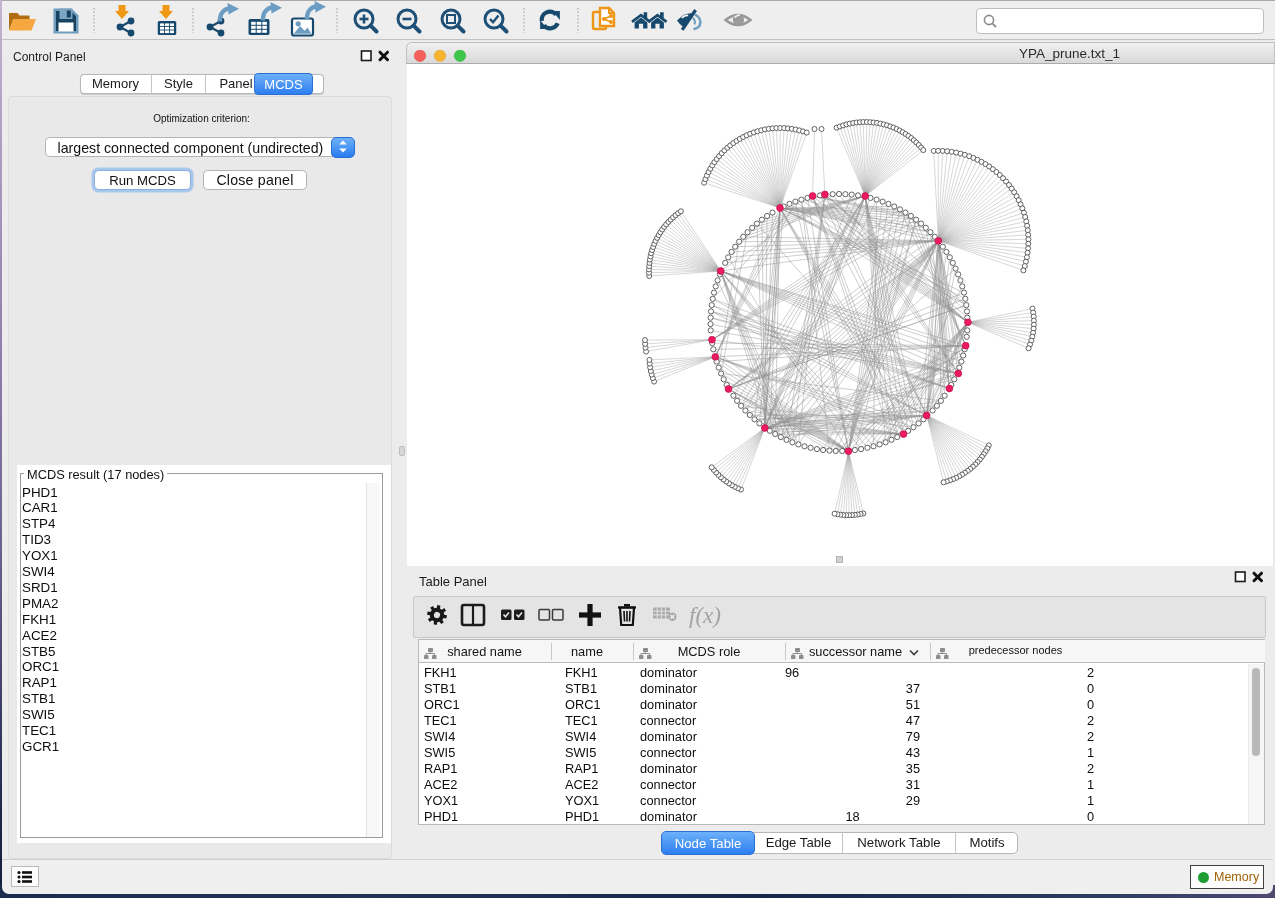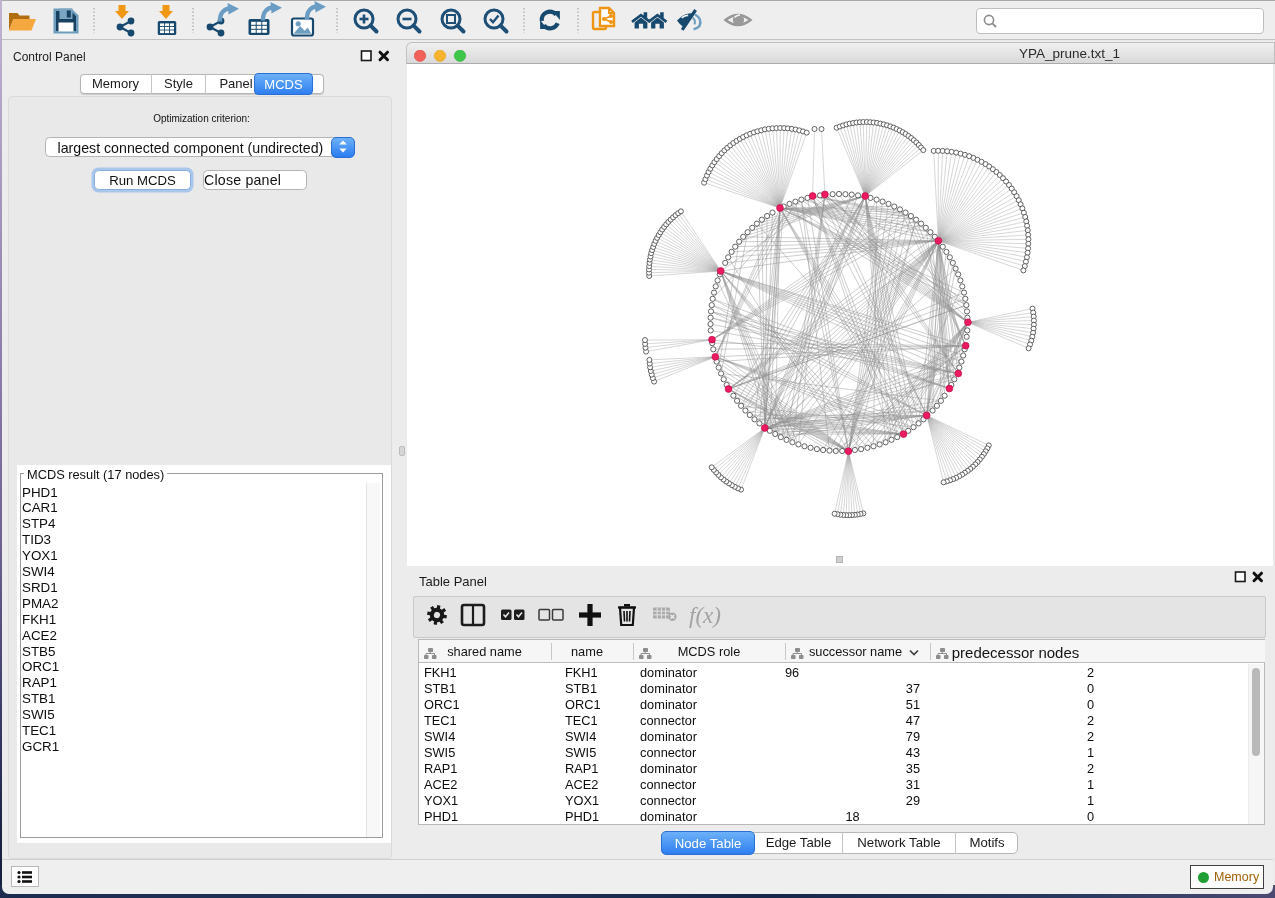--- a/index.html
+++ b/index.html
@@ -196,21 +196,21 @@
 
 <div class="abs" style="left:45px;top:137px;width:309px;height:20px;background:#fff;border:1px solid #b4b4b4;border-radius:4.5px"></div>
 <div class="abs" style="left:57.5px;top:140px;font-size:14.2px;color:#111">largest connected component (undirected)</div>
 <div class="abs" style="left:331px;top:136.5px;width:23.5px;height:21px;background:linear-gradient(#6db1f9,#2a7cf0);border-radius:5px;border:0.5px solid #2a6fd4"></div>
 <svg class="abs" style="left:336px;top:139px" width="14" height="16">
     <path d="M 3.2 5.6 L 7 1.6 L 10.8 5.6 Z" fill="#fff"></path>
     <path d="M 3.2 9.4 L 7 13.4 L 10.8 9.4 Z" fill="#fff"></path>
   </svg>
 
 <div class="abs" style="left:94px;top:170px;width:97px;height:20px;background:#fff;border:1px solid #88aede;border-radius:4.5px;box-shadow:0 0 0 2.5px rgba(116,169,240,.55);font-size:13.2px;text-align:center;line-height:19px;color:#111">Run MCDS</div>
-<div class="abs" style="left:203px;top:170px;width:104px;height:20px;background:#fff;border:1px solid #b4b4b4;border-radius:4.5px;font-size:14.2px;letter-spacing:0.2px;line-height:19px;color:#111">Close panel</div>
+<div class="abs" style="left:203px;top:170px;width:104px;height:20px;background:#fff;border:1px solid #b4b4b4;border-radius:4.5px;font-size:14.2px;letter-spacing:0.2px;text-align:center;line-height:19px;color:#111">Close panel</div>
 
 <div class="abs" style="left:17px;top:465px;width:374px;height:378px;background:#fff"></div>
 
 <div class="abs" style="left:20px;top:473px;width:363px;height:365px;border:1px solid #9b9b9b"></div>
 <div class="abs" style="left:24px;top:467px;background:#fff;padding:0 3px;font-size:12.8px;color:#111">MCDS result (17 nodes)</div>
 <div class="abs" style="left:366px;top:483px;width:14px;height:354px;background:#f8f8f8;border-left:1px solid #e4e4e4"></div>
 <div class="abs" style="left:22px;top:484.5px;font-size:13.4px;line-height:15.9px;color:#0d0d0d">PHD1<br>CAR1<br>STP4<br>TID3<br>YOX1<br>SWI4<br>SRD1<br>PMA2<br>FKH1<br>ACE2<br>STB5<br>ORC1<br>RAP1<br>STB1<br>SWI5<br>TEC1<br>GCR1</div>
 
 <div class="abs" style="left:399px;top:446px;width:6px;height:10px;background:#d6d6d6;border:1px solid #bcbcbc;border-radius:2px"></div>
 
@@ -1105,21 +1105,21 @@
 <div class="abs" style="left:936px;top:645px">
     <svg width="13" height="11" style="position:absolute;top:3px">
       <g fill="#8d8d8d">
         <rect x="4" y="0" width="5" height="4" rx="0.8"></rect>
         <rect x="0" y="7" width="4.5" height="4" rx="0.8"></rect>
         <rect x="8" y="7" width="4.5" height="4" rx="0.8"></rect>
         <path d="M 6.2 4 L 6.2 5.5 M 2 7 L 2 5.5 L 10.5 5.5 L 10.5 7" stroke="#8d8d8d" fill="none" stroke-width="1"></path>
       </g>
     </svg>
   </div>
-<div class="abs" style="left:930px;top:644px;width:171px;text-align:center;font-size:15px;color:#141414">predecessor nodes</div>
+<div class="abs" style="left:930px;top:644px;width:171px;text-align:center;font-size:11px;color:#141414">predecessor nodes</div>
 <svg class="abs" style="left:908px;top:648px" width="14" height="10">
     <path d="M 2 2.5 L 6 6.5 L 10 2.5" fill="none" stroke="#3c3c3c" stroke-width="1.6"></path>
   </svg>
 <div class="abs" style="left:0;top:665px;width:1275px;height:16px;font-size:12.8px;color:#0d0d0d">
 <span class="abs" style="left:424px">FKH1</span>
     <span class="abs" style="left:565px">FKH1</span>
 <span class="abs" style="left:640px">dominator</span>
 <span class="abs" style="left:785px;width:135px;text-align:left;display:inline-block">96</span>
 <span class="abs" style="left:930px;width:164px;text-align:right;display:inline-block">2</span>
   </div>

